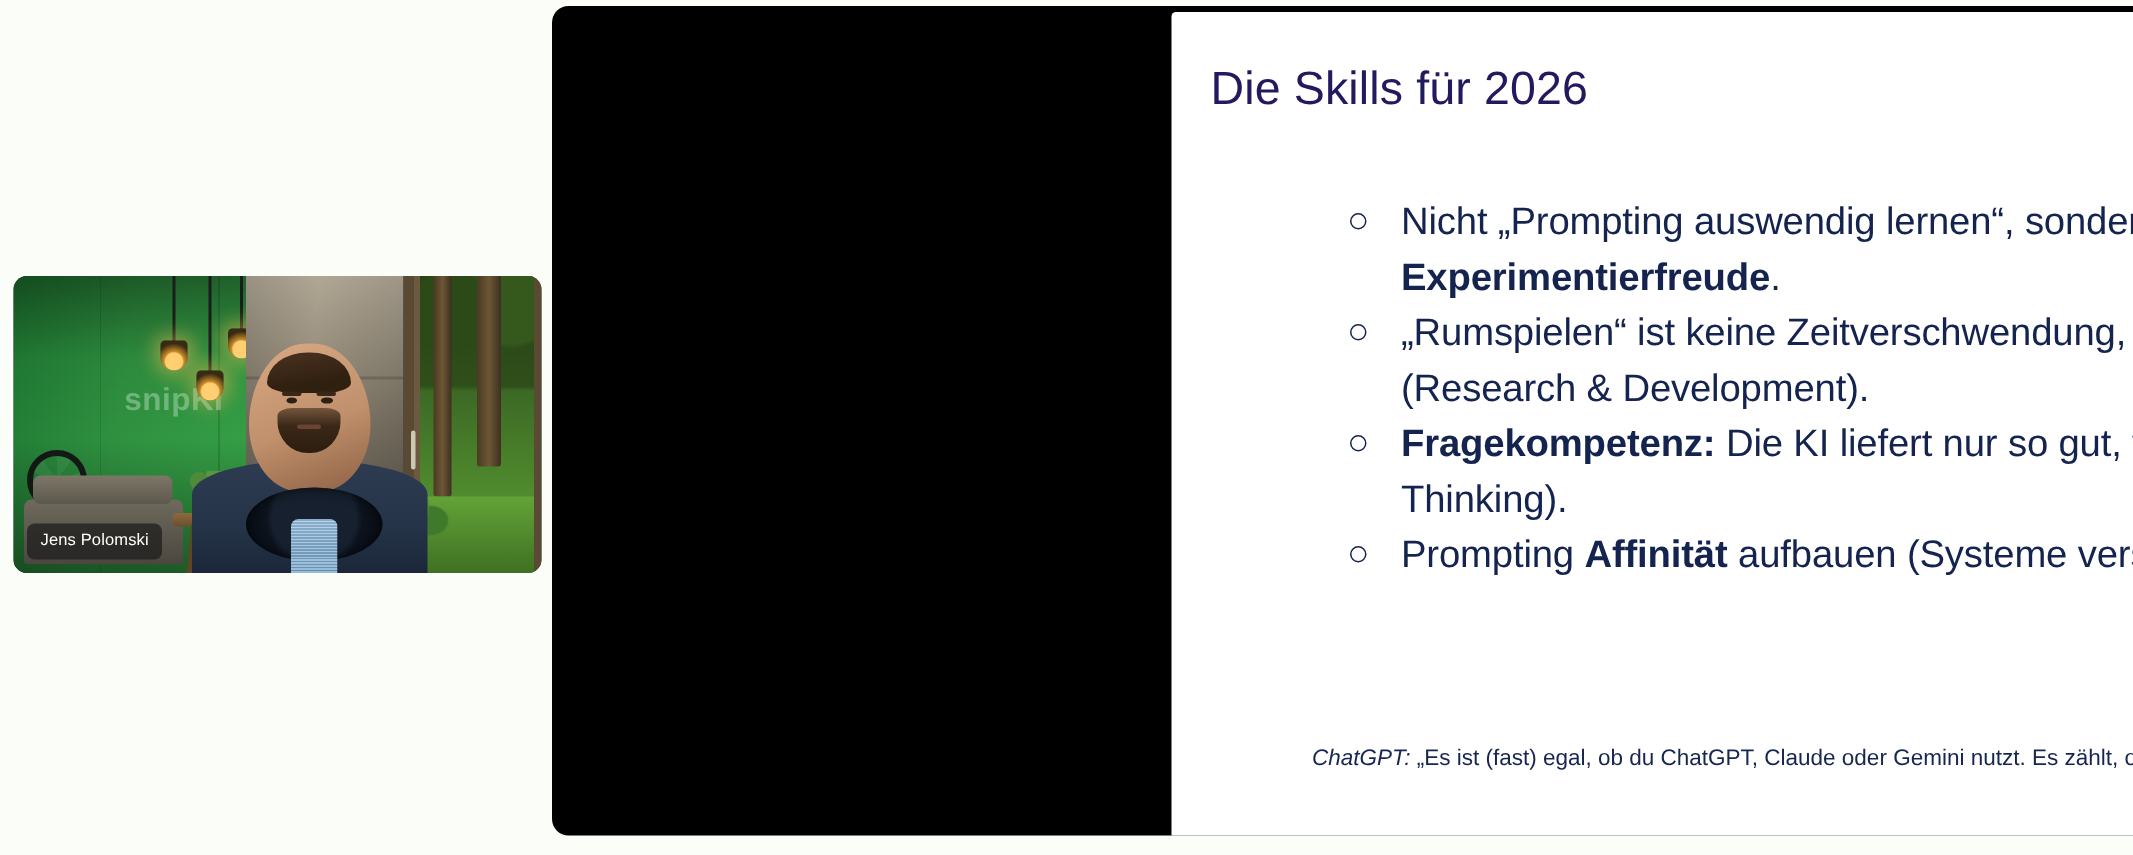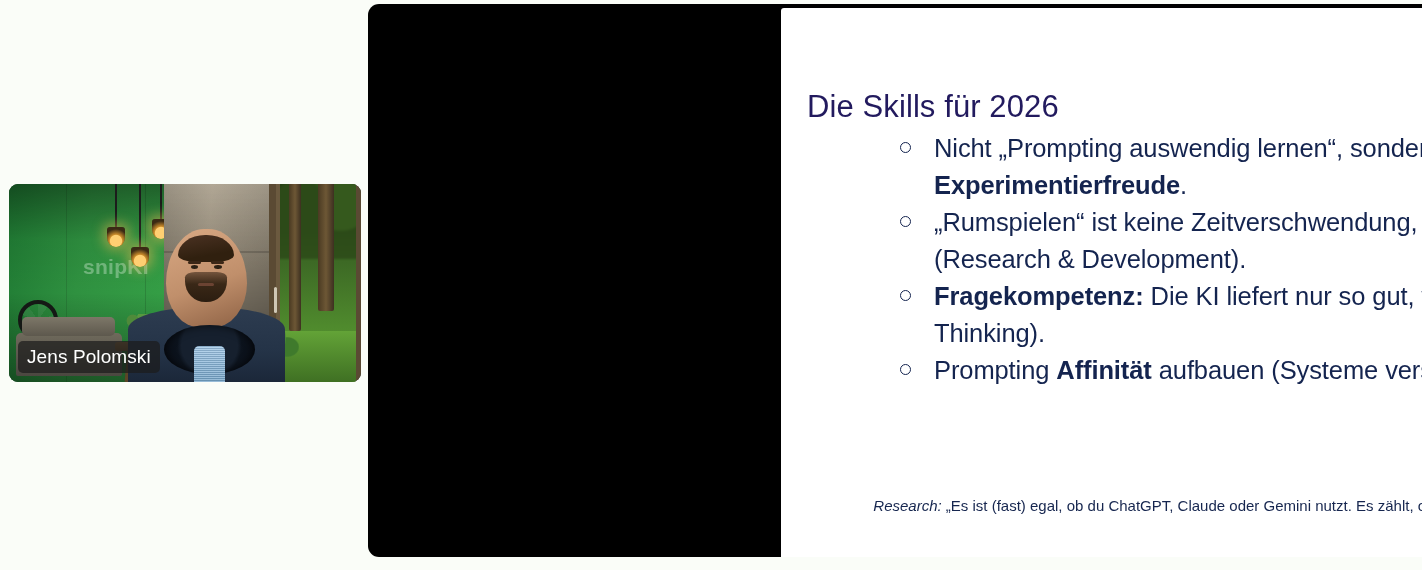--- a/index.html
+++ b/index.html
@@ -315,21 +315,21 @@
       repeating-linear-gradient(0deg, rgba(255,255,255,0.25) 0 1px, rgba(0,0,0,0.12) 1px 2px),
       linear-gradient(180deg, #9fc6e6, #6c9ec4);
   }
 
   .name-badge {
     position: absolute;
     left: 9px;
     bottom: 9px;
     background: rgba(28,28,28,0.72);
     color: #ffffff;
-    font-size: 19px;
+    font-size: 11px;
     line-height: 1;
     padding: 6px 9px 7px 9px;
     border-radius: 5px;
     letter-spacing: 0.1px;
   }
 
   
   #share-frame {
     position: absolute;
     left: 368px;
@@ -467,29 +467,29 @@
       <div class="ring"></div>
       <div class="body"></div>
     </div>
 
     <div class="name-badge">Jens Polomski</div>
   </div>
 
   <div id="share-frame">
     <div id="slide">
 
-      <h1 class="slide-title" style="color: rgb(34, 26, 94); margin-top: 48px;">Die Skills für 2026</h1>
+      <h1 class="slide-title" style="color: rgb(34, 26, 94);">Die Skills für 2026</h1>
 
       <ul class="bullets" id="bullet-list">
           <li><span class="marker"></span><span><span>Nicht „Prompting auswendig lernen“, sondern </span><b>Neugier &amp; Experimentierfreude</b><span>.</span></span></li>
           <li><span class="marker"></span><span><span>„Rumspielen“ ist keine Zeitverschwendung, sondern R&amp;D (Research &amp; Development).</span></span></li>
           <li><span class="marker"></span><span><b>Fragekompetenz:</b><span> Die KI liefert nur so gut, wie du fragst (Critical Thinking).</span></span></li>
           <li><span class="marker"></span><span><span>Prompting </span><b>Affinität</b><span> aufbauen (Systeme verstehen)</span></span></li>
         </ul>
 
       <div class="takeaway">
-        <i>Research:</i><span> „Es ist (fast) egal, ob du ChatGPT, Claude oder Gemini nutzt. Es zählt, ob du das Prinzip verstanden hast.“</span>
+        <i>ChatGPT:</i><span> „Es ist (fast) egal, ob du ChatGPT, Claude oder Gemini nutzt. Es zählt, ob du das Prinzip verstanden hast.“</span>
       </div>
 
     </div>
   </div>
 
 </div>
 
 </body></html>

